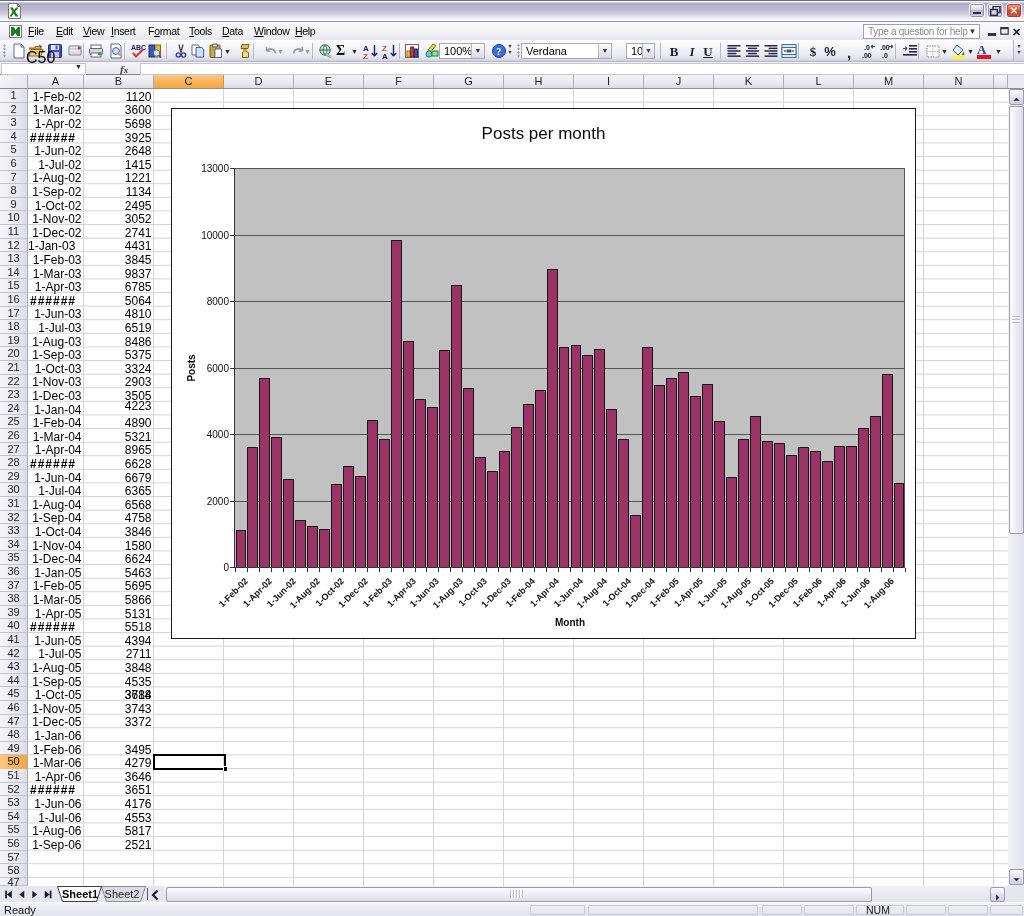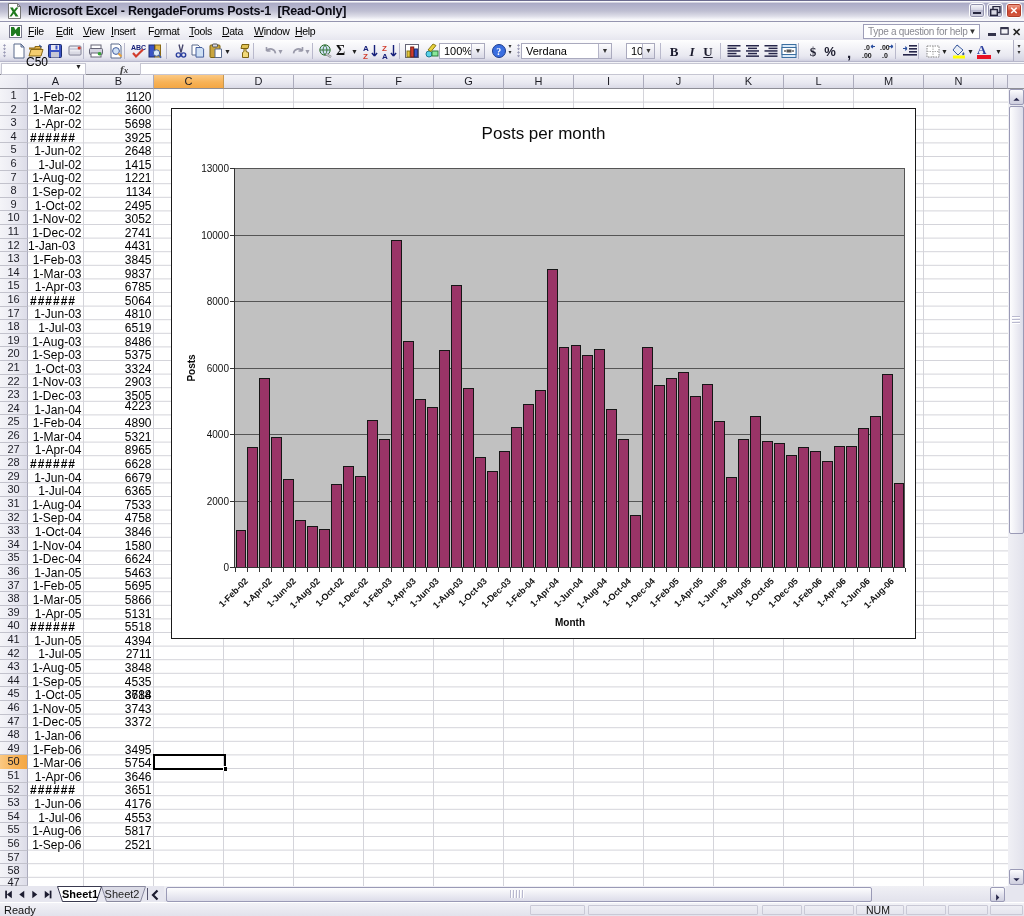--- a/index.html
+++ b/index.html
@@ -26,21 +26,21 @@
 .tsep{top:43px;width:1px;height:16px;background:#b9b9cc}
 .grip{top:44px;width:3px;height:14px;background-image:radial-gradient(circle at 1.5px 1.5px,#9a9ab6 1px,transparent 1.2px);background-size:3px 3.5px}
 .ticon{top:43px;width:16px;height:16px}
 .dd{top:48px;font-size:7px;color:#222;width:9px;text-align:center}
 .combo{top:43px;height:16px;background:#fff;border:1px solid #aaaabe;font-size:11px;color:#000;line-height:14px;padding-left:4px}
 .cmbarr{position:absolute;right:0;top:0;width:13px;height:14px;background:linear-gradient(180deg,#fdfdfe,#d9d9e6);border-left:1px solid #b5b5c8;color:#333;font-size:7px;text-align:center;line-height:14px}
 .fmtglyph{top:44px;font-size:13px;color:#1c1c2e;font-weight:bold;width:16px;text-align:center}
 
 #fbar{left:0;top:62px;width:1024px;height:13px;background:linear-gradient(180deg,#f4f4f8,#e9e9f1);border-bottom:1px solid #86868e}
 #namebox{left:1px;top:62.5px;width:85px;height:12px;background:#fff;border:1px solid #c6c6d2}
-#nametext{left:26px;top:55px;font-size:12px;color:#000}
+#nametext{left:26px;top:49px;font-size:16px;color:#000}
 #namearr{left:75px;top:63px;font-size:7px;color:#222}
 #fx{left:120px;top:62.5px;font-size:11px;font-style:italic;color:#444;font-family:"Liberation Serif",serif;font-weight:bold}
 #fcontent{left:140px;top:62.5px;width:884px;height:12px;background:#fff;border:1px solid #c6c6d2;border-right:none}
 
 .chead{top:75px;height:14px;background:linear-gradient(180deg,#f4f4f8 0,#e9e9f1 60%,#dadae6 100%);border-right:1px solid #ababbc;border-bottom:1px solid #8e8e96;font-size:11px;color:#1c1c24;text-align:center;line-height:13px}
 .rhead{left:0;width:28px;background:linear-gradient(90deg,#f4f4f8 0,#e9e9f1 60%,#dcdce8 100%);border-right:1px solid #ababbc;border-bottom:1px solid #c2c2cc;font-size:11px;color:#1c1c24;text-align:center}
 .selhead{background:linear-gradient(180deg,#fbc983 0,#f7b257 55%,#f4a744 100%) !important;border-right:1px solid #c7984f !important;border-bottom:1px solid #8e8e96 !important}
 .selheadr{background:linear-gradient(90deg,#fbc983 0,#f7b257 55%,#f4a744 100%) !important;border-right:1px solid #ababbc !important;border-bottom:1px solid #c7984f !important}
 #corner{left:0;top:75px;width:28px;height:14px;background:linear-gradient(135deg,#f4f4f8 0,#e5e5ef 100%);border-right:1px solid #ababbc;border-bottom:1px solid #8e8e96}
 
@@ -60,21 +60,20 @@
 .statseg{top:904.5px;height:10.5px;border:1px solid #c9c9d6;border-radius:1px}
 </style></head><body>
 <div id="root">
 
 <div class="ab" id="titlebar"></div>
 <svg class="ab" style="left:6px;top:3px" width="16" height="16" viewBox="0 0 16 16">
 <path d="M2.5 0.5 h9 l3 3 v12 h-12 z" fill="#fdfdfd" stroke="#777"></path>
 <path d="M11.5 0.5 l3 3 h-3 z" fill="#cfd6df" stroke="#777"></path>
 <path d="M4 4.5 L7 4.5 L8 7 L10.2 4.5 L12.5 4.5 L9.2 8.8 L12.5 13.5 L9.5 13.5 L7.8 10.6 L5.5 13.5 L3.5 13.5 L6.6 8.8 L4 4.5 Z" fill="#1e7a1e"></path>
 </svg>
-<div class="ab" id="titletext">Microsoft Excel - RengadeForums Posts-1&nbsp; [Read-Only]</div>
 <div class="ab wbtn" style="left:969px">
       <span style="position:absolute;left:3px;bottom:3px;width:8px;height:2px;background:#26263e"></span>
     </div>
 <div class="ab wbtn" style="left:987px">
       <svg style="position:absolute;left:2px;top:2px" width="11" height="10" viewBox="0 0 11 10">
         <rect x="3" y="0.5" width="7" height="6" fill="none" stroke="#26263e" stroke-width="1.4"></rect>
         <rect x="0.7" y="3.5" width="6.6" height="5.8" fill="#d8d8e4" stroke="#26263e" stroke-width="1.4"></rect>
       </svg>
     </div>
 <div class="ab wbtn" id="closebtn" style="left:1006px;font-weight:bold">✕</div>
@@ -497,21 +496,21 @@
 <div class="ab cell" style="left:84px;top:429.8px;width:67.5px;text-align:right">5321</div>
 <div class="ab cell" style="left:28px;top:443.4px;width:53.5px;text-align:right">1-Apr-04</div>
 <div class="ab cell" style="left:84px;top:443.4px;width:67.5px;text-align:right">8965</div>
 <div class="ab cell" style="left:30px;top:457.0px;width:51px;text-align:left;font-weight:bold;letter-spacing:1px">######</div>
 <div class="ab cell" style="left:84px;top:457.0px;width:67.5px;text-align:right">6628</div>
 <div class="ab cell" style="left:28px;top:470.6px;width:53.5px;text-align:right">1-Jun-04</div>
 <div class="ab cell" style="left:84px;top:470.6px;width:67.5px;text-align:right">6679</div>
 <div class="ab cell" style="left:28px;top:484.2px;width:53.5px;text-align:right">1-Jul-04</div>
 <div class="ab cell" style="left:84px;top:484.2px;width:67.5px;text-align:right">6365</div>
 <div class="ab cell" style="left:28px;top:497.8px;width:53.5px;text-align:right">1-Aug-04</div>
-<div class="ab cell" style="left:84px;top:497.8px;width:67.5px;text-align:right">7533</div>
+<div class="ab cell" style="left:84px;top:497.8px;width:67.5px;text-align:right">6568</div>
 <div class="ab cell" style="left:28px;top:511.4px;width:53.5px;text-align:right">1-Sep-04</div>
 <div class="ab cell" style="left:84px;top:511.4px;width:67.5px;text-align:right">4758</div>
 <div class="ab cell" style="left:28px;top:525.0px;width:53.5px;text-align:right">1-Oct-04</div>
 <div class="ab cell" style="left:84px;top:525.0px;width:67.5px;text-align:right">3846</div>
 <div class="ab cell" style="left:28px;top:538.6px;width:53.5px;text-align:right">1-Nov-04</div>
 <div class="ab cell" style="left:84px;top:538.6px;width:67.5px;text-align:right">1580</div>
 <div class="ab cell" style="left:28px;top:552.2px;width:53.5px;text-align:right">1-Dec-04</div>
 <div class="ab cell" style="left:84px;top:552.2px;width:67.5px;text-align:right">6624</div>
 <div class="ab cell" style="left:28px;top:565.8px;width:53.5px;text-align:right">1-Jan-05</div>
 <div class="ab cell" style="left:84px;top:565.8px;width:67.5px;text-align:right">5463</div>
@@ -535,21 +534,21 @@
 <div class="ab cell" style="left:84px;top:688.2px;width:67.5px;text-align:right">3788</div>
 <div class="ab cell" style="left:28px;top:701.8px;width:53.5px;text-align:right">1-Nov-05</div>
 <div class="ab cell" style="left:84px;top:701.8px;width:67.5px;text-align:right">3743</div>
 <div class="ab cell" style="left:28px;top:715.4px;width:53.5px;text-align:right">1-Dec-05</div>
 <div class="ab cell" style="left:84px;top:715.4px;width:67.5px;text-align:right">3372</div>
 <div class="ab cell" style="left:28px;top:729.0px;width:53.5px;text-align:right">1-Jan-06</div>
 <div class="ab cell" style="left:84px;top:688px;width:67.5px;text-align:right">3614</div>
 <div class="ab cell" style="left:28px;top:742.6px;width:53.5px;text-align:right">1-Feb-06</div>
 <div class="ab cell" style="left:84px;top:742.6px;width:67.5px;text-align:right">3495</div>
 <div class="ab cell" style="left:28px;top:756.2px;width:53.5px;text-align:right">1-Mar-06</div>
-<div class="ab cell" style="left:84px;top:756.2px;width:67.5px;text-align:right">5754</div>
+<div class="ab cell" style="left:84px;top:756.2px;width:67.5px;text-align:right">4279</div>
 <div class="ab cell" style="left:28px;top:769.8px;width:53.5px;text-align:right">1-Apr-06</div>
 <div class="ab cell" style="left:84px;top:769.8px;width:67.5px;text-align:right">3646</div>
 <div class="ab cell" style="left:30px;top:783.4px;width:51px;text-align:left;font-weight:bold;letter-spacing:1px">######</div>
 <div class="ab cell" style="left:84px;top:783.4px;width:67.5px;text-align:right">3651</div>
 <div class="ab cell" style="left:28px;top:797.0px;width:53.5px;text-align:right">1-Jun-06</div>
 <div class="ab cell" style="left:84px;top:797.0px;width:67.5px;text-align:right">4176</div>
 <div class="ab cell" style="left:28px;top:810.6px;width:53.5px;text-align:right">1-Jul-06</div>
 <div class="ab cell" style="left:84px;top:810.6px;width:67.5px;text-align:right">4553</div>
 <div class="ab cell" style="left:28px;top:824.2px;width:53.5px;text-align:right">1-Aug-06</div>
 <div class="ab cell" style="left:84px;top:824.2px;width:67.5px;text-align:right">5817</div>

